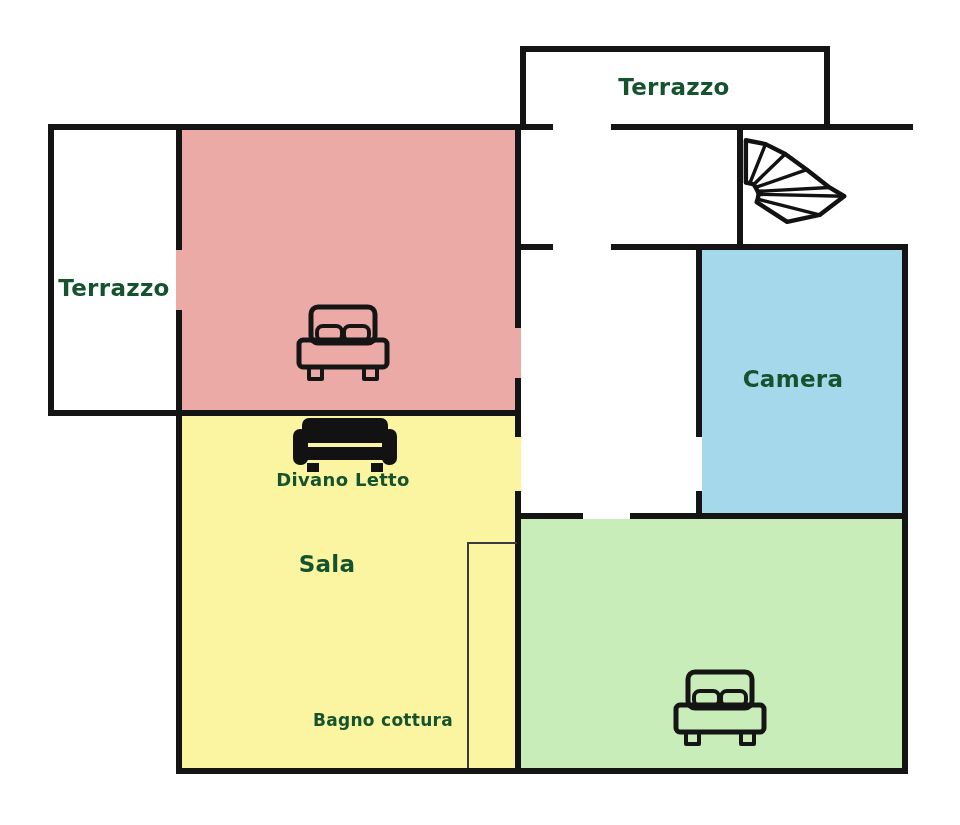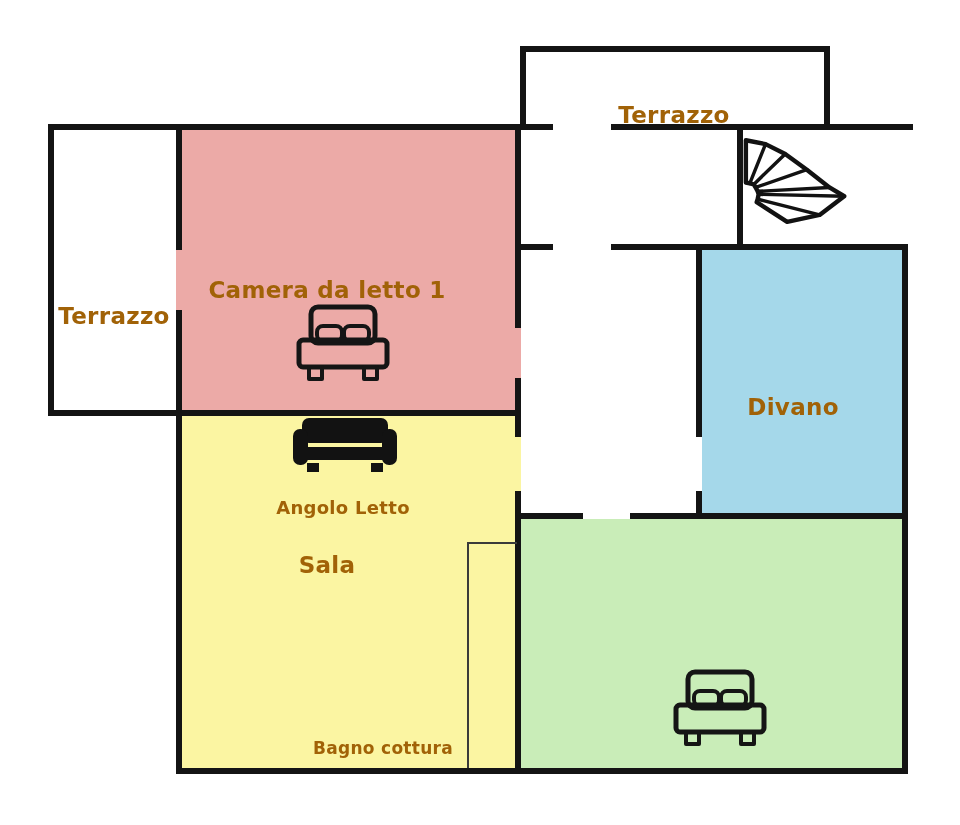--- a/index.html
+++ b/index.html
@@ -12,25 +12,24 @@
     outline:1px solid #e6e6e6;
   }
   .fill{position:absolute;}
   .wall{position:absolute;background:#141414;}
   .thinline{position:absolute;background:#3a3a3a;}
   .lbl{
     position:absolute;
     transform:translate(-50%,-50%);
     white-space:nowrap;
     font-weight:700;
-    color:#a16207;
+    color:#14532d;
     letter-spacing:0.3px;
     font-size:23px;
     line-height:1;
-    margin-top:28px;
   }
   .lbl.small{font-size:18px;}
   .lbl.smaller{font-size:17px;}
   .icon{position:absolute;}
   svg{display:block;}
 </style>
 </head>
 <body>
 
 <div class="plan">
@@ -115,19 +114,18 @@
 
   <div class="icon" style="left:738px;top:134px;">
     <svg width="118" height="96" viewBox="0 0 120 95" fill="none" stroke="#121212" stroke-linejoin="round" stroke-linecap="round">
       <path stroke-width="4.5" d="M8,5 L28,9 L48,19 L70,35 L93,53 L108,62 L83,81 L50,88 L19,68 L20,65 L21,60 L20,57 L18,53 L16,50 L12,49 L8,48 Z"></path>
       <path stroke-width="3.5" d="M12,49 L28,9 M16,50 L48,19 M18,53 L70,35 M20,57 L93,53 M21,60 L108,62 M20,65 L83,81"></path>
     </svg>
   </div>
 
   <div class="lbl" style="left:114px;top:288px;">Terrazzo</div>
   <div class="lbl" style="left:674px;top:87px;">Terrazzo</div>
-  <div class="lbl" style="left:327px;top:262px;">Camera da letto 1</div>
-  <div class="lbl" style="left:793px;top:379px;">Divano</div>
-  <div class="lbl" style="left:327px;top:537px;">Sala</div>
-  <div class="lbl small" style="left:343px;top:480px;">Angolo Letto</div>
+  <div class="lbl" style="left:793px;top:379px;">Camera</div>
+  <div class="lbl" style="left:327px;top:564px;">Sala</div>
+  <div class="lbl small" style="left:343px;top:480px;">Divano Letto</div>
   <div class="lbl smaller" style="left:383px;top:720px;">Bagno cottura</div>
 
 </div>
 
 </body></html>

